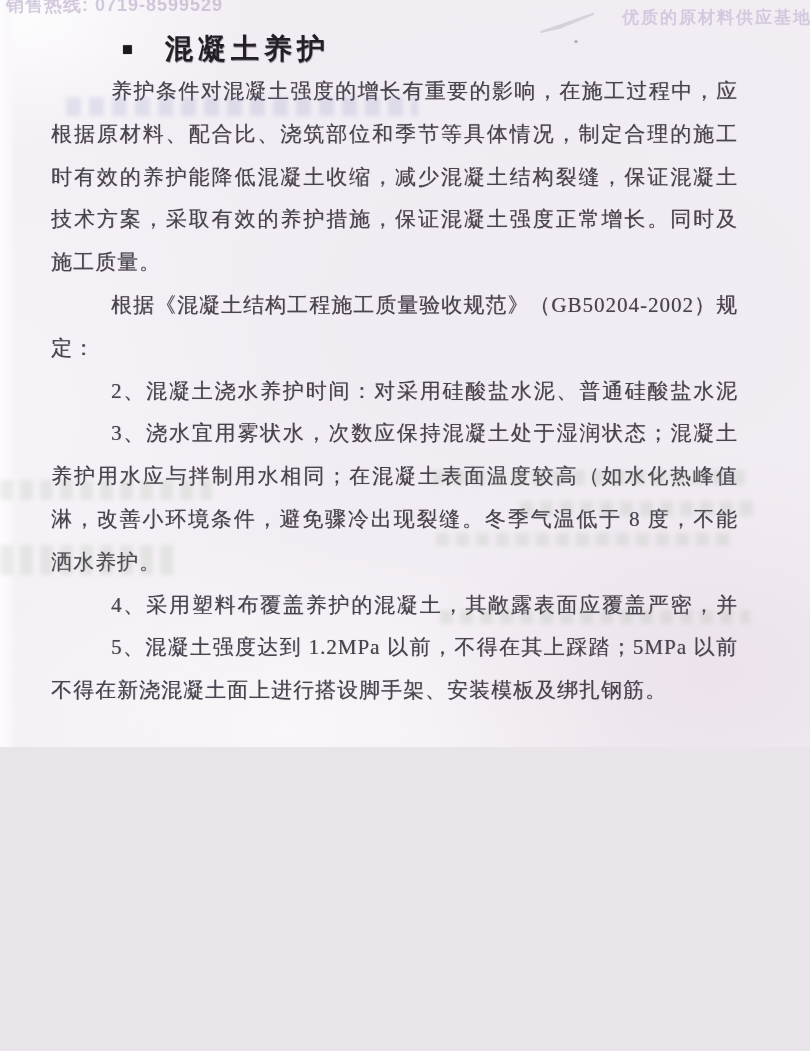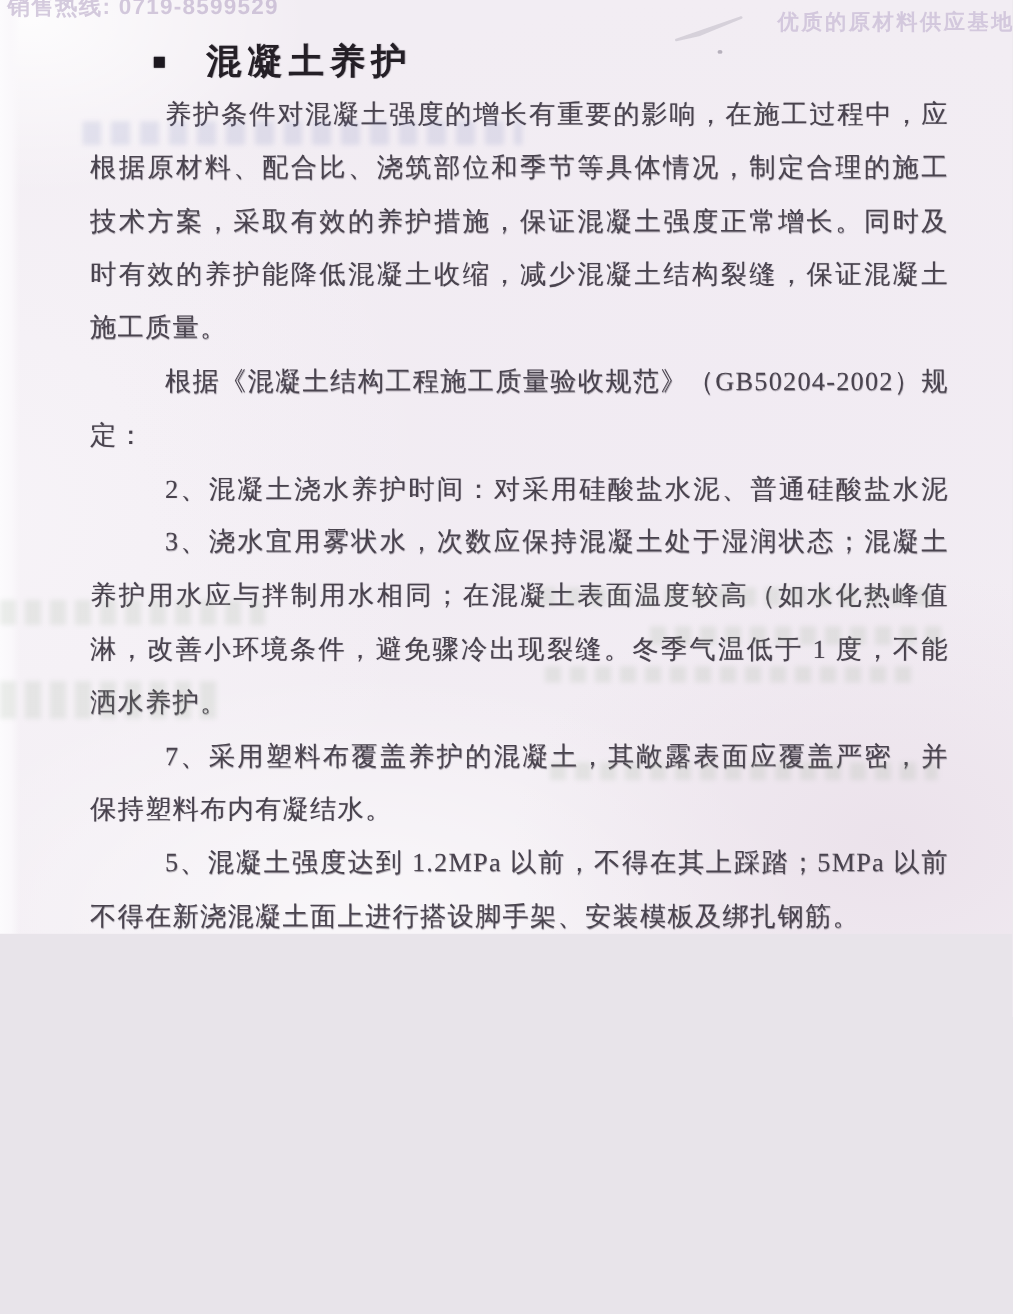--- a/index.html
+++ b/index.html
@@ -53,21 +53,21 @@
   .heading .bullet{
     width:18px;height:18px;line-height:18px;font-size:18px;color:#1c181f;
     text-shadow:0 0 1px rgba(30,25,35,.8);
   }
   .heading .title{
     font-size:28px;font-weight:bold;letter-spacing:5px;
     text-shadow:.5px .5px .8px rgba(40,35,45,.55);
   }
   
   .body-col{
-    position:absolute;left:72px;top:70px;width:687px;
+    position:absolute;left:51px;top:70px;width:687px;
     font-size:21px;color:#49434e;letter-spacing:1px;
     text-shadow:.4px .4px .7px rgba(75,68,80,.55);
   }
   .line{
     height:42.8px;line-height:42.8px;white-space:nowrap;
   }
   .line.stretch{
     white-space:normal;
     text-align:justify;
     text-align-last:justify;
@@ -104,32 +104,31 @@
   <div class="pen-dot"></div>
 
   <div class="heading">
     <span class="bullet">■</span>
     <span class="title">混凝土养护</span>
   </div>
 
   <div class="body-col">
       <div class="line indent stretch">养护条件对混凝土强度的增长有重要的影响，在施工过程中，应</div>
       <div class="line stretch">根据原材料、配合比、浇筑部位和季节等具体情况，制定合理的施工</div>
+      <div class="line stretch">时有效的养护能降低混凝土收缩，减少混凝土结构裂缝，保证混凝土</div>
       <div class="line stretch">技术方案，采取有效的养护措施，保证混凝土强度正常增长。同时及</div>
-      <div class="line stretch">时有效的养护能降低混凝土收缩，减少混凝土结构裂缝，保证混凝土</div>
       <div class="line">施工质量。</div>
       <div class="line indent stretch">根据《混凝土结构工程施工质量验收规范》（GB50204-2002）规</div>
       <div class="line">定：</div>
       <div class="line indent stretch">2、混凝土浇水养护时间：对采用硅酸盐水泥、普通硅酸盐水泥</div>
       <div class="line indent stretch">3、浇水宜用雾状水，次数应保持混凝土处于湿润状态；混凝土</div>
       <div class="line stretch">养护用水应与拌制用水相同；在混凝土表面温度较高（如水化热峰值</div>
-      <div class="line stretch">淋，改善小环境条件，避免骤冷出现裂缝。冬季气温低于 1 度，不能</div>
+      <div class="line stretch">淋，改善小环境条件，避免骤冷出现裂缝。冬季气温低于 8 度，不能</div>
       <div class="line">洒水养护。</div>
-      <div class="line indent stretch">7、采用塑料布覆盖养护的混凝土，其敞露表面应覆盖严密，并</div>
-      <div class="line">保持塑料布内有凝结水。</div>
+      <div class="line indent stretch">4、采用塑料布覆盖养护的混凝土，其敞露表面应覆盖严密，并</div>
       <div class="line indent stretch">5、混凝土强度达到 1.2MPa 以前，不得在其上踩踏；5MPa 以前</div>
       <div class="line">不得在新浇混凝土面上进行搭设脚手架、安装模板及绑扎钢筋。</div>
     </div>
 
   <div class="bleed bleed-blue" style="left:66px;top:97px;width:352px;height:19px;"></div>
   <div class="bleed bleed-green" style="left:0px;top:480px;width:212px;height:20px;"></div>
   <div class="bleed bleed-green" style="left:432px;top:470px;width:316px;height:15px;"></div>
   <div class="bleed bleed-green" style="left:520px;top:501px;width:236px;height:15px;"></div>
   <div class="bleed bleed-green" style="left:436px;top:533px;width:300px;height:13px;"></div>
   <div class="bleed bleed-green" style="left:0px;top:545px;width:180px;height:30px;"></div>

